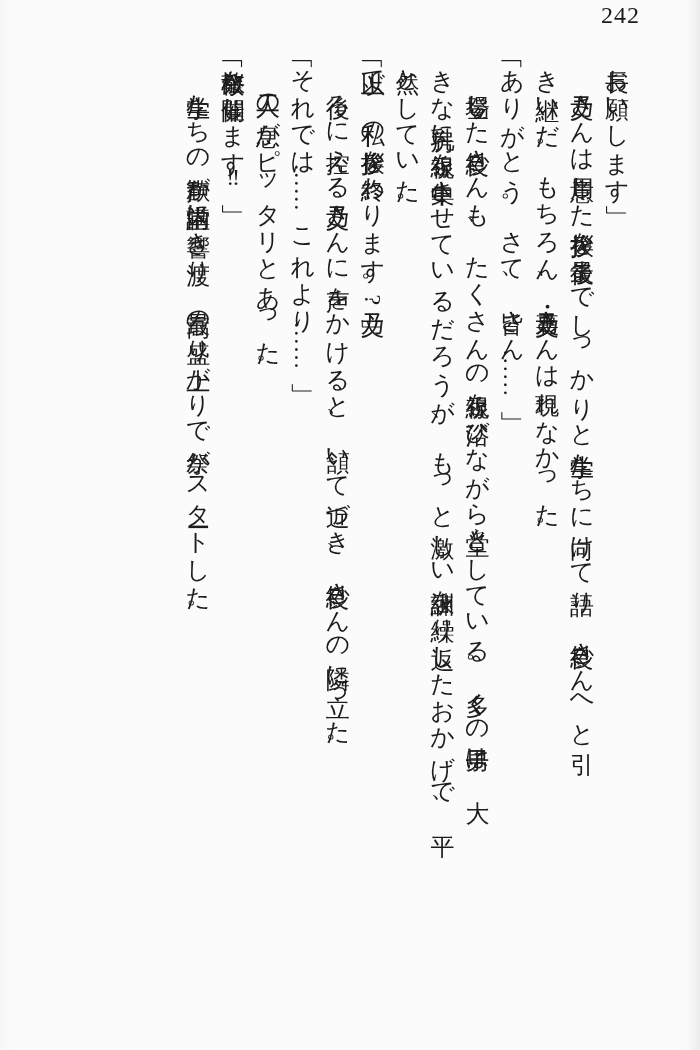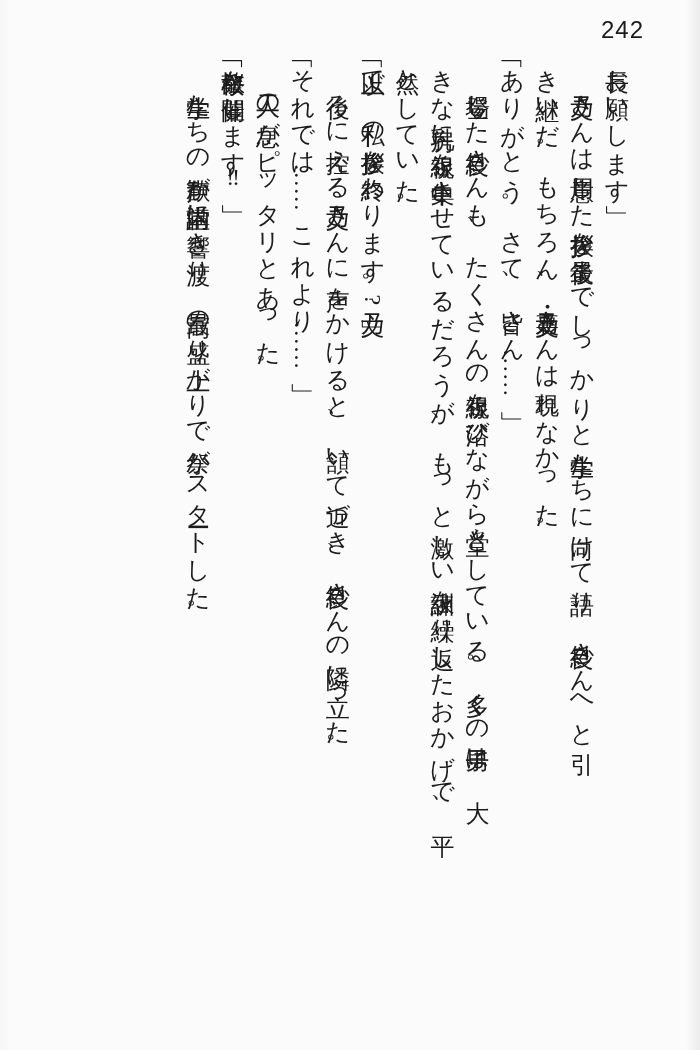--- a/index.html
+++ b/index.html
@@ -17,23 +17,23 @@
   .page {
     position: absolute;
     inset: 0;
     background:
       linear-gradient(to left, rgba(190,190,190,0.25) 0px, rgba(251,251,251,0) 14px),
       linear-gradient(to right, rgba(210,210,210,0.12) 0px, rgba(251,251,251,0) 10px),
       #fbfbfb;
   }
   .page-number {
     position: absolute;
-    top: 16px;
+    top: 2px;
     left: 601px;
-    font-family: Liberation Sans, sans-serif;
+    font-family: Liberation Serif, serif;
     font-size: 24px;
     font-weight: 500;
     letter-spacing: 1px;
     color: #1b1b1b;
   }
   .text-block {
     position: absolute;
     top: 53px;
     right: 66px;
     height: 976px;

